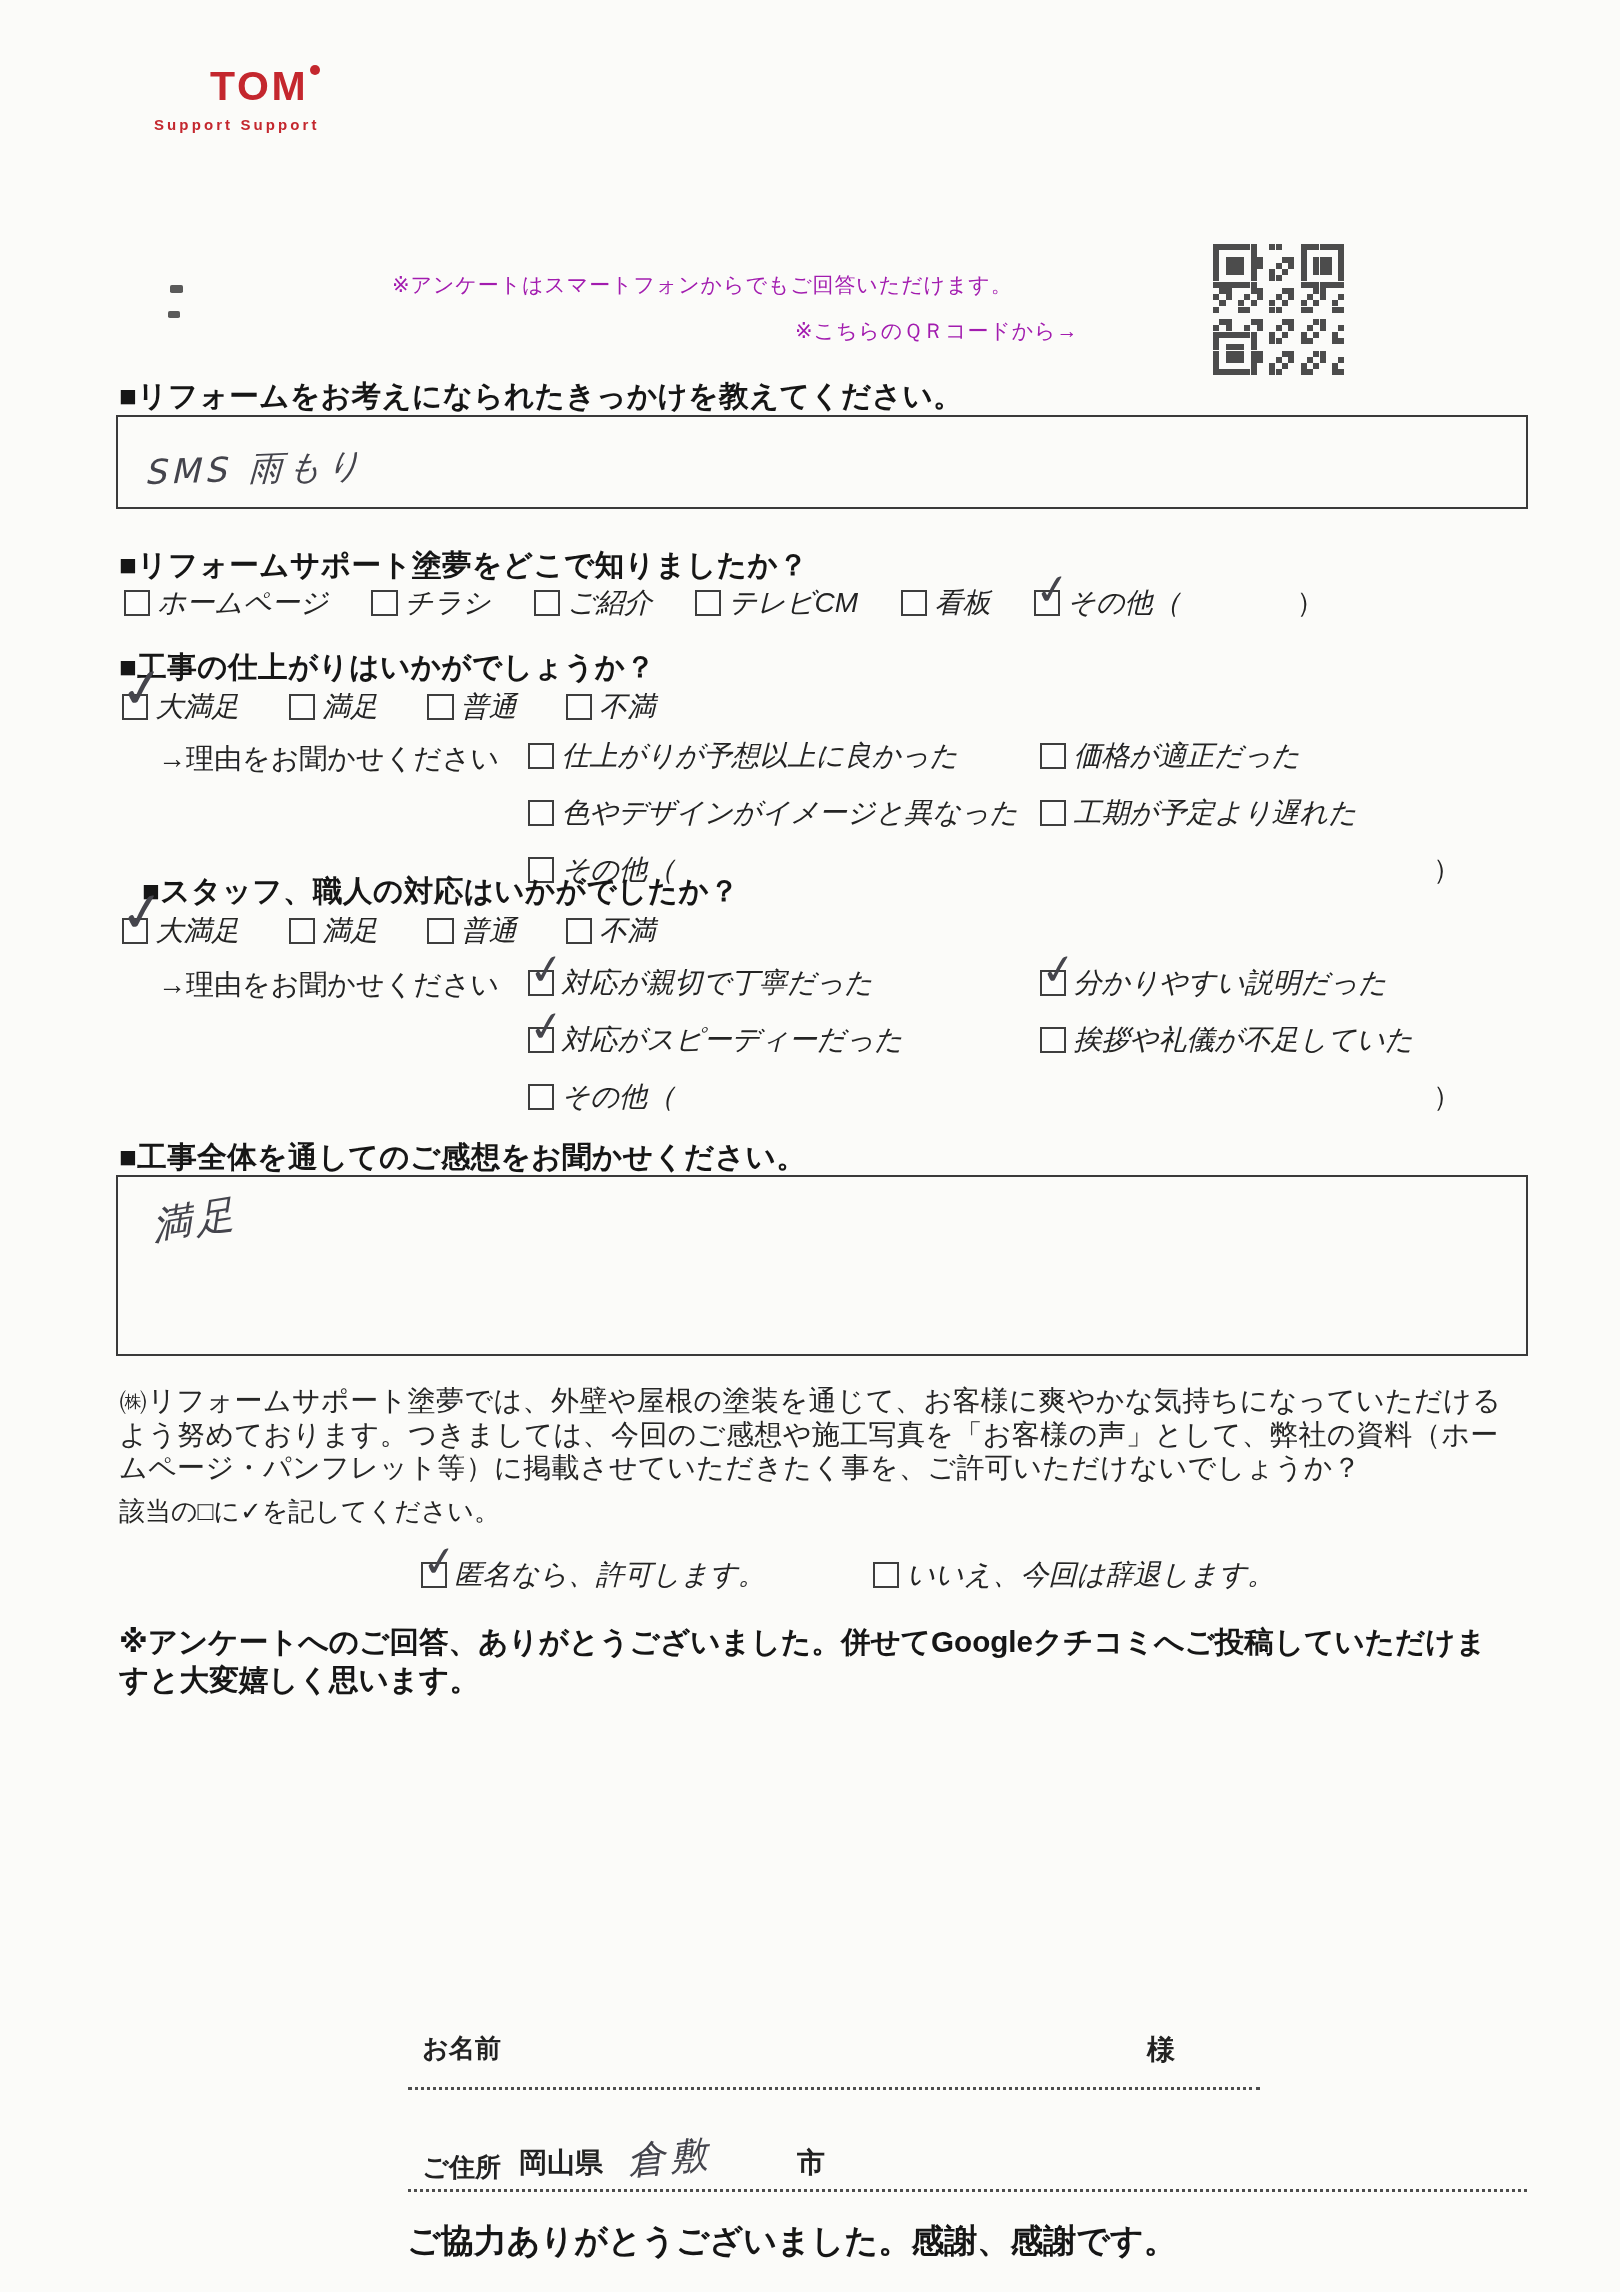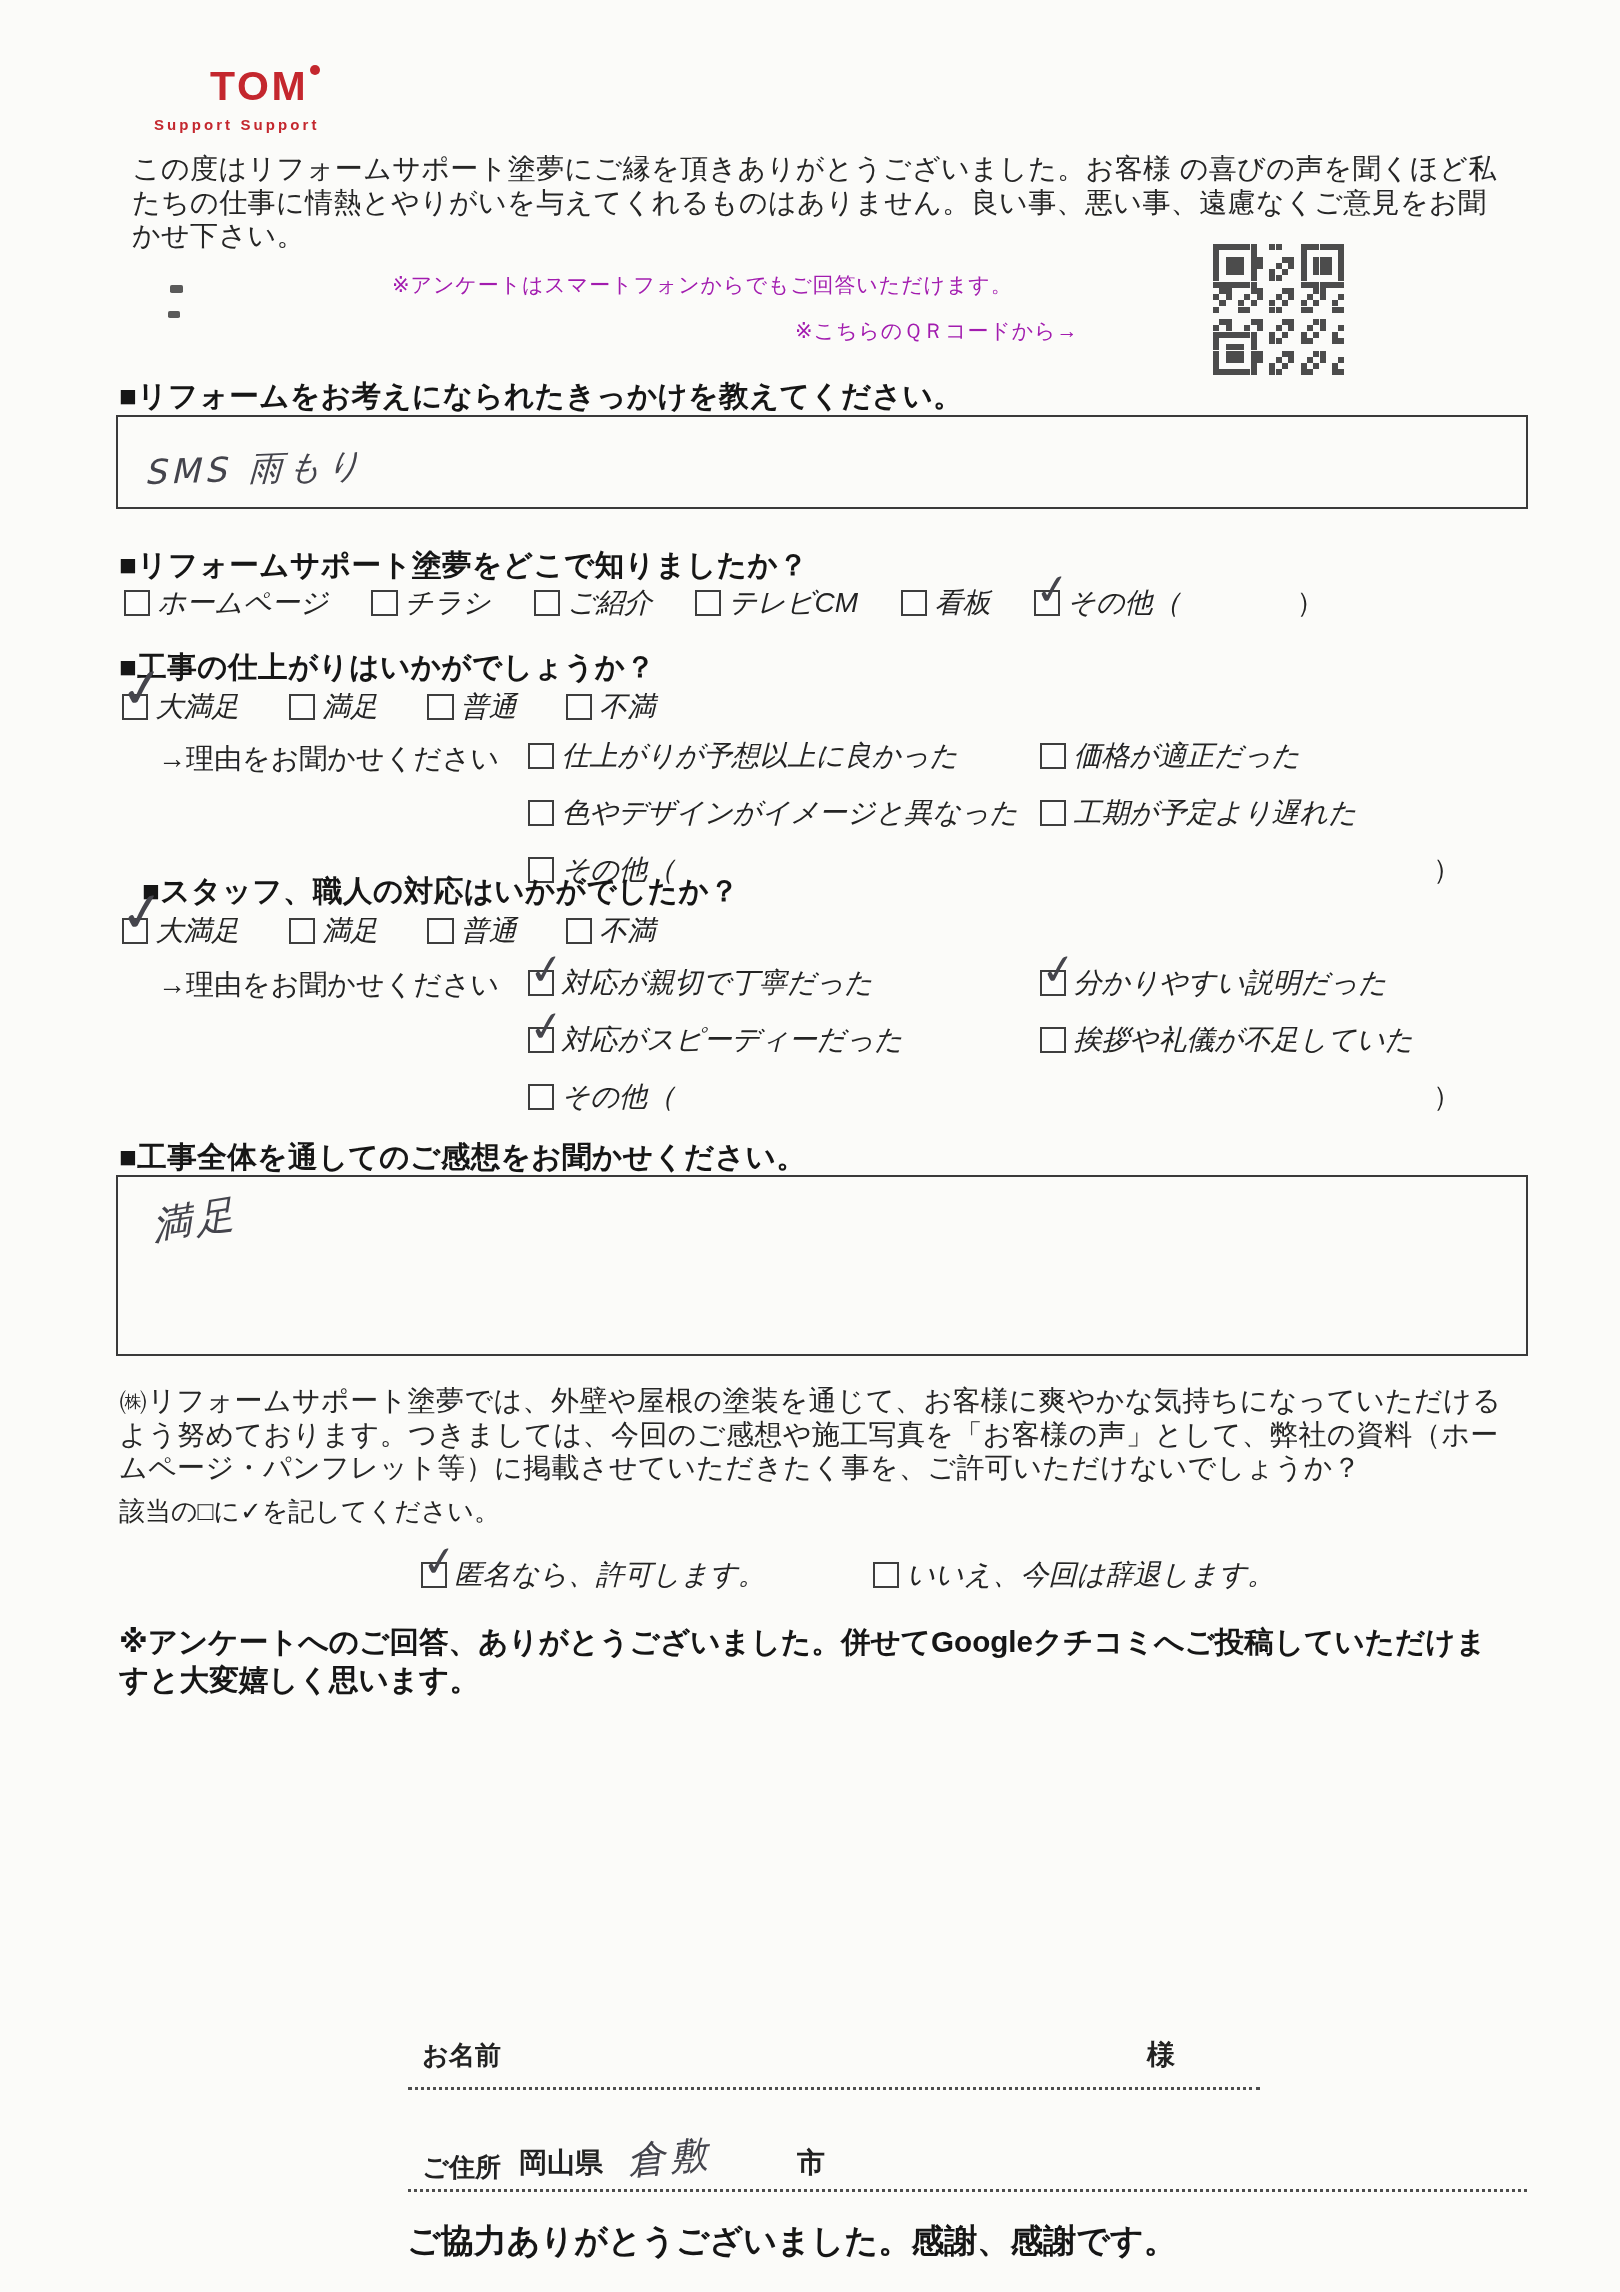--- a/index.html
+++ b/index.html
@@ -35,21 +35,20 @@
 </head>
 <body>
 
 <div class="page">
 
   <div class="abs" style="left:210px;top:63px;">
     <span class="logo-tom"><span>TOM</span><span class="dot"></span></span>
   </div>
   <div class="abs logo-sub" style="left:154px;top:116px;">Support Support</div>
 
-  <div class="abs para" style="left:132px;top:152px;width:1368px;">この度はリフォームサポート塗夢にご縁を頂きありがとうございました。お客様 の喜びの声を聞くほど私たちの仕事に情熱とやりがいを与えてくれるものはありません。良い事、悪い事、遠慮なくご意見をお聞かせ下さい。</div>
 
   <div class="speck" style="left:170px;top:285px;width:13.4px;height:8px;"></div>
   <div class="speck" style="left:168px;top:311px;width:11.6px;height:7.2px;"></div>
 
   <div class="abs note" style="left:392px;top:271px;">※アンケートはスマートフォンからでもご回答いただけます。</div>
   <div class="abs note" style="left:795px;top:317px;">※こちらのＱＲコードから→</div>
   <div class="qr" style="left:1213px;top:244px;">
       <i style="left:0px;top:0px"></i>
       <i style="left:6.3px;top:0px"></i>
       <i style="left:12.5px;top:0px"></i>
@@ -447,21 +446,21 @@
     <span class="cb">
         <span class="box">
           <span class="mark"></span>
         </span>
         <span class="lbl">いいえ、今回は辞退します。</span>
       </span>
   </div>
 
   <div class="abs" style="left:119px;top:1623px;width:1397px;font-size:29.6px;font-weight:700;line-height:1.3;color:#161616;">※アンケートへのご回答、ありがとうございました。併せてGoogleクチコミへご投稿していただけますと大変嬉しく思います。</div>
 
-  <div class="abs dotline" style="left:408px;top:2031px;width:852px;height:56px;display:flex;align-items:center;">
+  <div class="abs dotline" style="left:408px;top:2031px;width:852px;height:56px;display:flex;align-items:flex-start;">
     <span class="flabel" style="margin:0 0 7.2px 14.3px;">お名前</span>
     <span style="flex:1;"></span>
     <span style="font-size:28px;font-weight:700;margin:0 85px 7.2px 0;color:#222;">様</span>
   </div>
   <div class="abs dotline" style="left:408px;top:2130px;width:1119px;height:59px;">
     <span class="flabel abs" style="left:14.3px;top:19.7px;">ご住所</span>
     <span class="abs" style="left:111px;top:14.3px;font-size:28px;font-weight:700;color:#222;">岡山県</span>
     <span class="abs handwriting" style="left:219px;top:1.8px;font-size:38px;transform:rotate(-5deg);">倉敷</span>
     <span class="abs" style="left:389px;top:14.3px;font-size:28px;font-weight:700;color:#222;">市</span>
     <span class="abs" style="left:484px;top:0;right:0;bottom:0;"></span>

